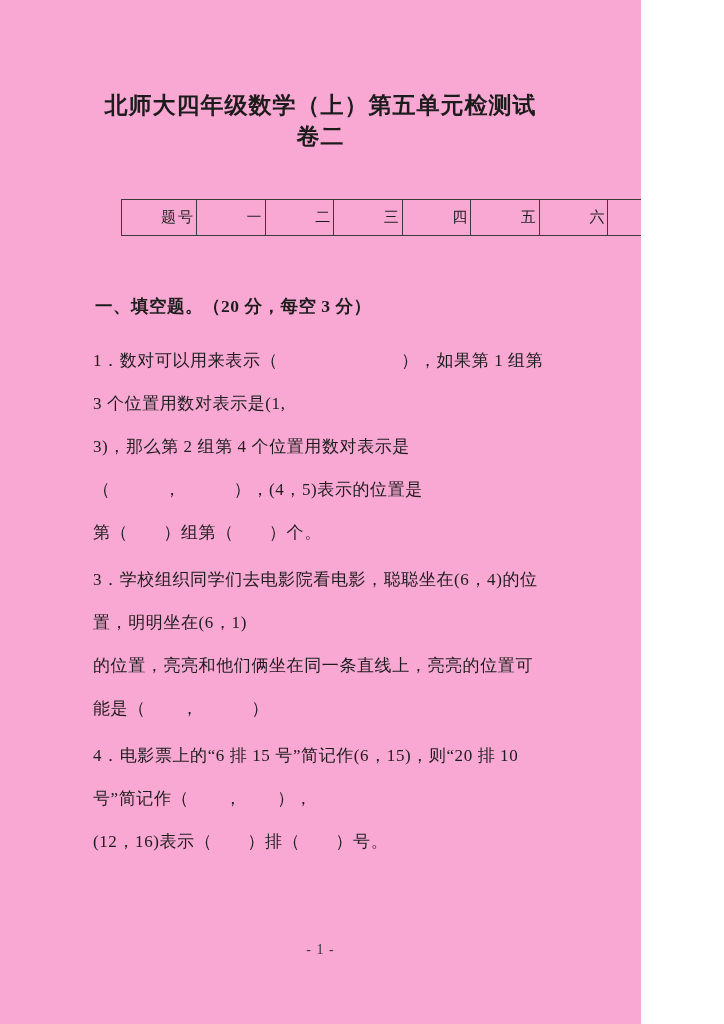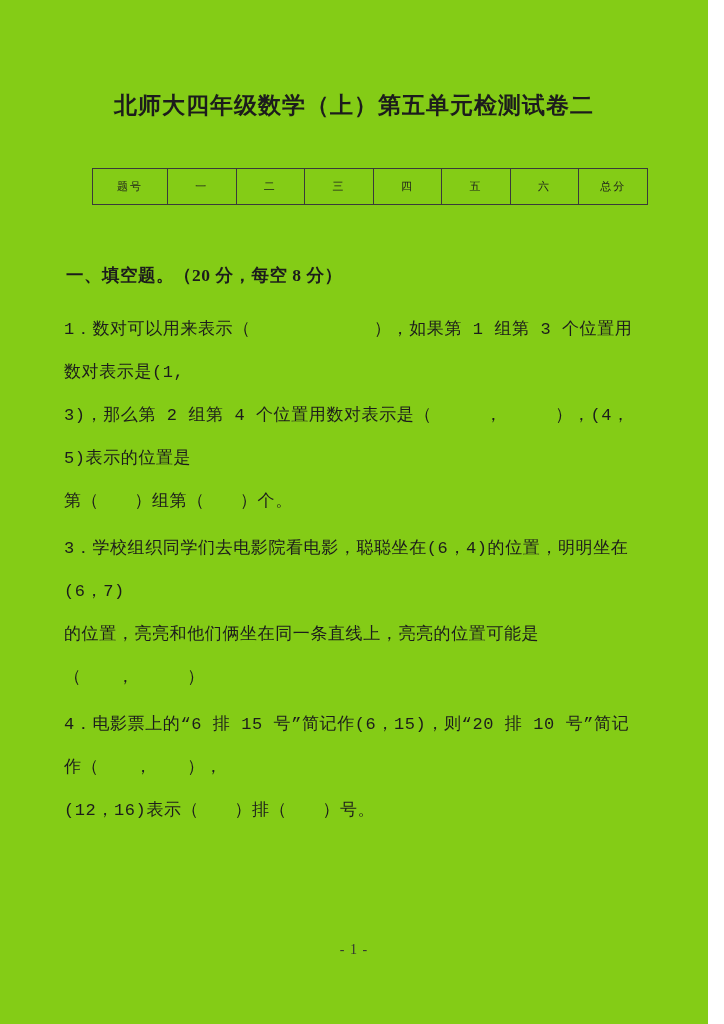--- a/index.html
+++ b/index.html
@@ -1,62 +1,61 @@
 <!DOCTYPE html>
 <html><head>
 <meta charset="utf-8">
 <style>
   html,body{margin:0;padding:0;background:#ffffff;}
   .page{
     position:relative;
-    width:708px;height:1024px;
-    background:#84cc16;
+    width:641px;height:1024px;
+    background:#f9a8d4;
     font-family:"Liberation Serif","DejaVu Serif",serif;
     color:#1c1c1c;
     box-sizing:border-box;
-    padding:0 64px;
+    padding:0 93px;
     overflow:hidden;
   }
   .title{
     margin:0;
     padding-top:90px;
     text-align:center;
     font-size:23px;
     font-weight:bold;
     letter-spacing:1px;
   }
   table.score{
     margin-top:47px;
     margin-left:28px;
     border-collapse:collapse;
     width:556px;
     table-layout:fixed;
   }
   table.score td{
     border:1px solid #3a3a3a;
-    text-align:center;
-    font-size:11px;
+    text-align:right;
+    font-size:15px;
     height:33px;
     letter-spacing:2px;
   }
   table.score tr.blank td{height:39px;}
   table.score td.first{width:72px;}
   .section-heading{
     margin:58px 0 0 2px;
     font-size:17.5px;
     font-weight:bold;
     letter-spacing:0.5px;
   }
   .q{
     margin-top:21px;
     font-size:17px;
     line-height:43px;
     letter-spacing:0.6px;
     white-space:pre-line;
-    font-family:Liberation Mono, monospace;
   }
   .q.tight{margin-top:4px;}
   .diagram-row{
     margin-top:2px;
     margin-left:282px;
     height:104px;
   }
   .footer{
     position:absolute;
     bottom:66px;
@@ -83,29 +82,29 @@
       <td>二</td>
       <td>三</td>
       <td>四</td>
       <td>五</td>
       <td>六</td>
       <td>总分</td>
     </tr>
   </tbody>
     </table>
 
-  <div class="section-heading">一、填空题。（20 分，每空 8 分）</div>
+  <div class="section-heading">一、填空题。（20 分，每空 3 分）</div>
 
   <div class="q">1．数对可以用来表示（　　　　　　　），如果第 1 组第 3 个位置用数对表示是(1,
 3)，那么第 2 组第 4 个位置用数对表示是（　　　，　　　），(4，5)表示的位置是
 第（　　）组第（　　）个。</div>
 
 
 
-  <div class="q tight">3．学校组织同学们去电影院看电影，聪聪坐在(6，4)的位置，明明坐在(6，7)
+  <div class="q tight">3．学校组织同学们去电影院看电影，聪聪坐在(6，4)的位置，明明坐在(6，1)
 的位置，亮亮和他们俩坐在同一条直线上，亮亮的位置可能是（　　，　　　）</div>
 
   <div class="q tight">4．电影票上的“6 排 15 号”简记作(6，15)，则“20 排 10 号”简记作（　　，　　），
 (12，16)表示（　　）排（　　）号。</div>
 
   <div class="footer">- 1 -</div>
 
 </div>
 
 </body></html>

